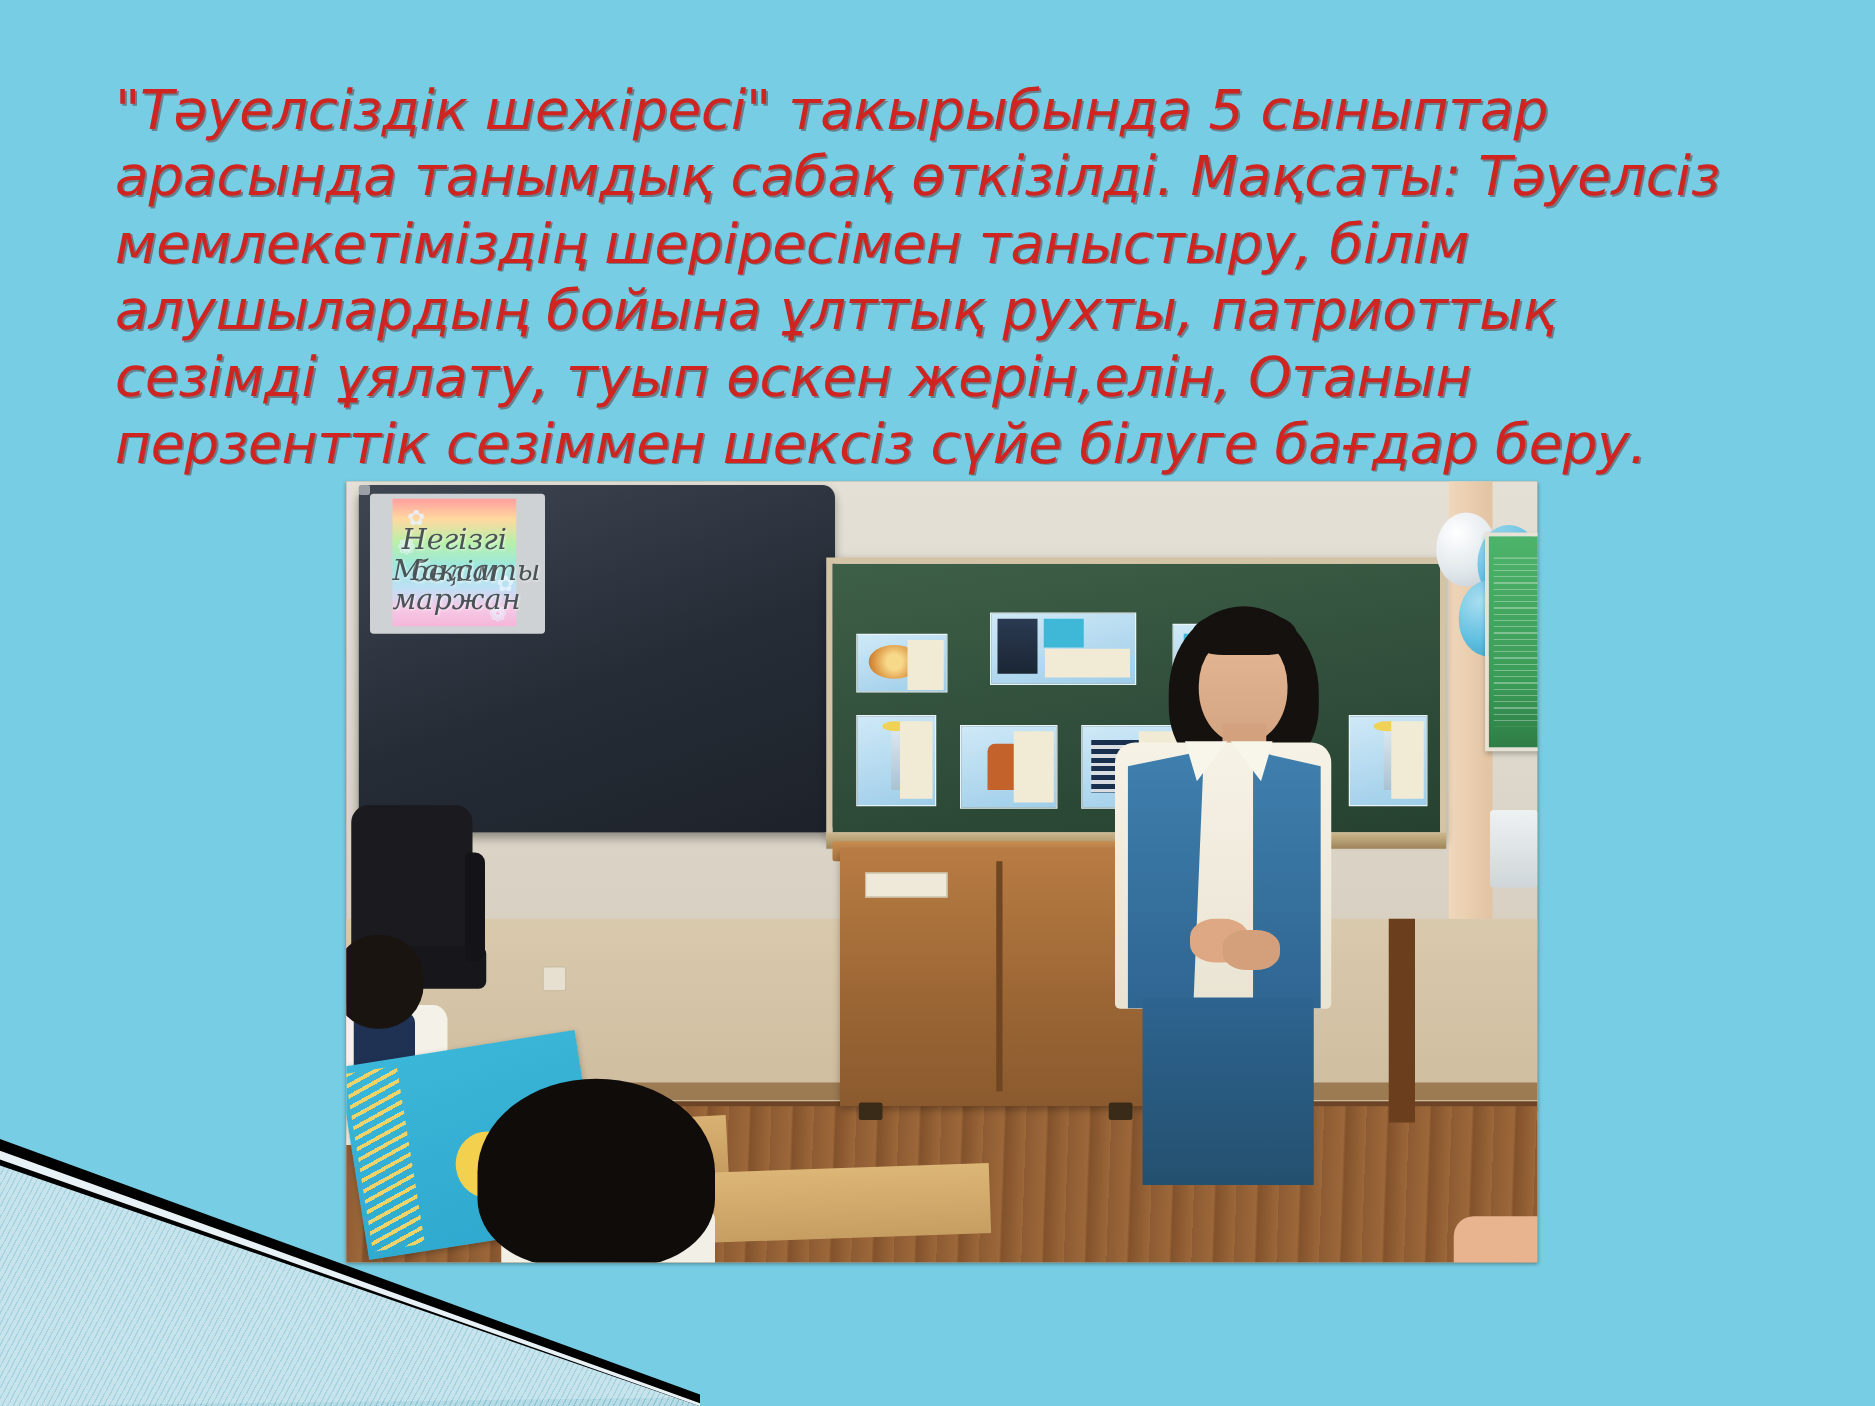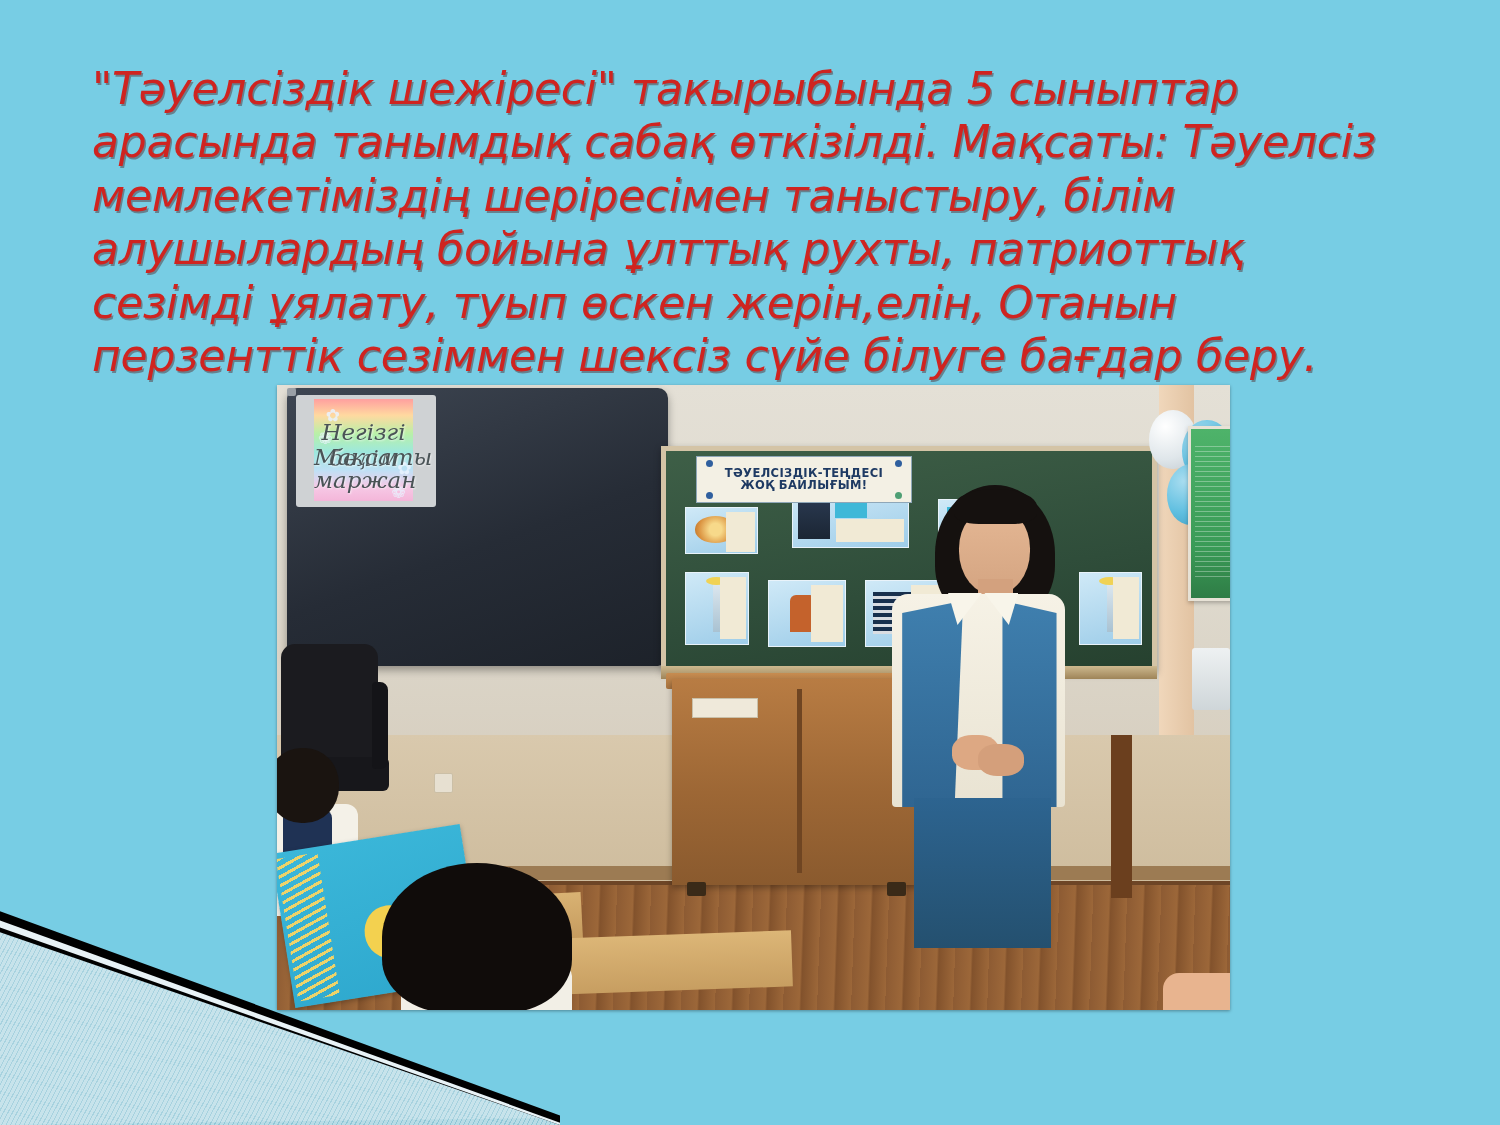--- a/index.html
+++ b/index.html
@@ -268,28 +268,20 @@
       <div class="card" style="left:41%;top:60%;width:17%;height:31%;">
         <div class="grpphoto"></div>
         <div class="txt"></div>
       </div>
       <div class="card" style="left:85%;top:56%;width:13%;height:34%;">
         <div class="tower"></div>
         <div class="txt"></div>
       </div>
     </div>
 
-    <div class="ph-layer banner">
-      <div class="pin" style="left:4%;top:8%;background:#2f5f9e;"></div>
-      <div class="pin" style="right:4%;top:8%;background:#2f5f9e;"></div>
-      <div class="pin" style="left:4%;bottom:6%;background:#2f5f9e;"></div>
-      <div class="pin" style="right:4%;bottom:6%;background:#4e9f74;"></div>
-      <span>ТӘУЕЛСІЗДІК-ТЕҢДЕСІ</span>
-      <span>ЖОҚ БАЙЛЫҒЫМ!</span>
-    </div>
 
     <div class="ph-layer bb-ledge"></div>
 
     <div class="ledge-card" style="left:42.0%;top:47.2%;width:6.6%;height:6.6%;">
       <span>ТӘУЕЛСІЗДІК</span>
     </div>
     <div class="ledge-card" style="left:49.6%;top:46.8%;width:6.6%;height:7.0%;">
       <span>ЖЕТІСКЕН</span>
     </div>
     <div class="ledge-card" style="left:57.6%;top:46.8%;width:7.2%;height:7.0%;">

